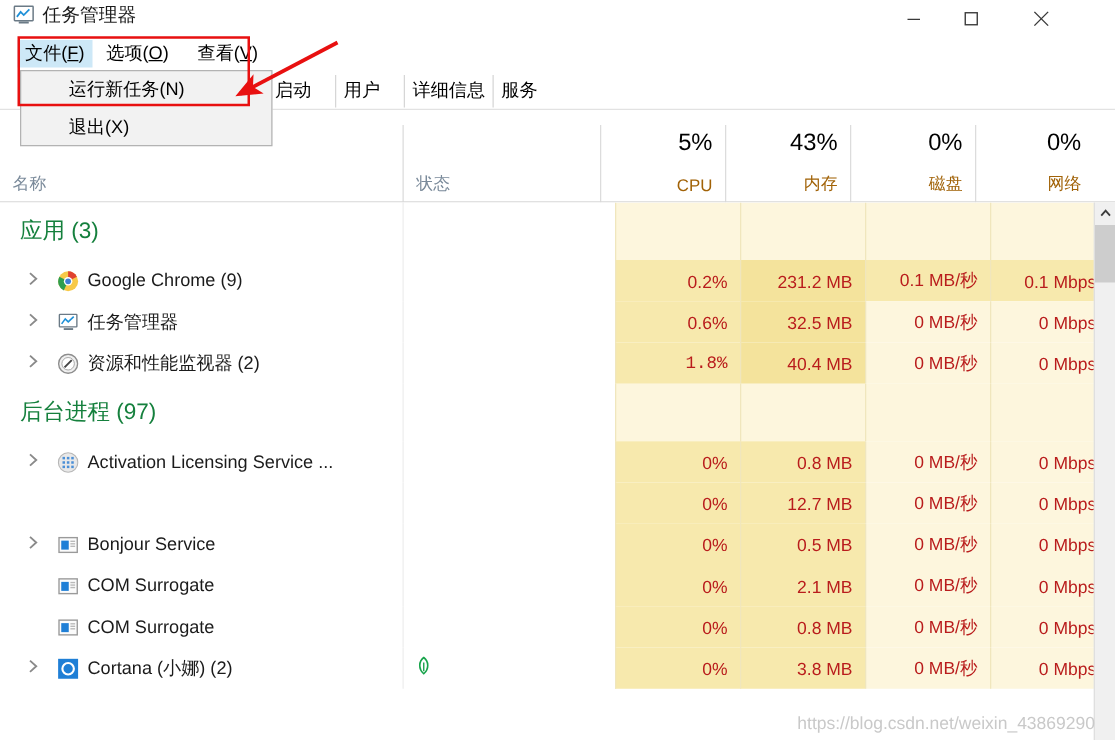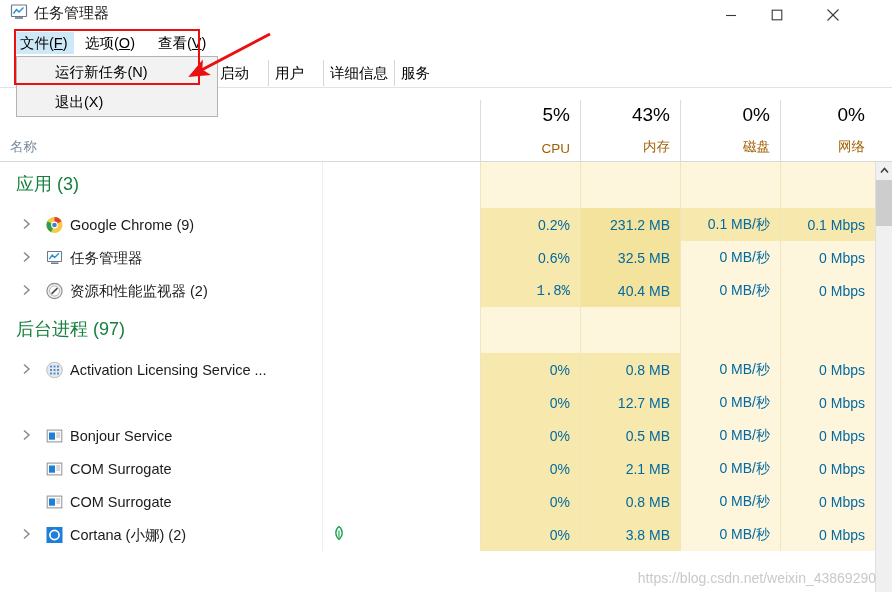--- a/index.html
+++ b/index.html
@@ -141,22 +141,23 @@
   }
   .cell-status {
     position: absolute; left: 322px; top: 0; width: 158px; height: 100%;
     border-left: 1px solid #eeeeee;
   }
   .cell-num {
     position: absolute; top: 0; height: 100%;
     border-left: 1px solid #f0e6bd;
     display: flex; align-items: center; justify-content: flex-end;
     padding-right: 10px;
-    font-size: 14px; color: #0369a1;
+    font-size: 14px; color: #b91c1c;
     white-space: nowrap;
+    margin-left: 12px;
   }
   .sec-title {
     position: absolute; left: 16px; top: 10px;
     font-size: 18px; color: #15803d; white-space: nowrap;
   }
   .expander {
     position: absolute; left: 22px; top: 50%; transform: translateY(-50%);
   }
   .proc-icon {
     position: absolute; left: 46px; top: 50%; transform: translateY(-50%);
@@ -257,20 +258,23 @@
 
   <div id="collapse-chevron">
     <svg width="16" height="10" viewBox="0 0 16 10">
       <polyline points="2,8 8,2 14,8" fill="none" stroke="#4a4a4a" stroke-width="1.4"></polyline>
     </svg>
   </div>
 
   <div id="colheader">
       <div class="hdr-cell" style="left: 0px; width: 322px; border-left: none;">
         <div class="hdr-lbl-left">名称</div>
+      </div>
+      <div class="hdr-cell" style="left: 322px; width: 158px;">
+        <div class="hdr-lbl-left">状态</div>
       </div>
       <div class="hdr-cell" style="left: 480px; width: 100px;">
         <div class="hdr-pct">5%</div>
         <div class="hdr-lbl">CPU</div>
       </div>
       <div class="hdr-cell" style="left: 580px; width: 100px;">
         <div class="hdr-pct">43%</div>
         <div class="hdr-lbl">内存</div>
       </div>
       <div class="hdr-cell" style="left: 680px; width: 100px;">

